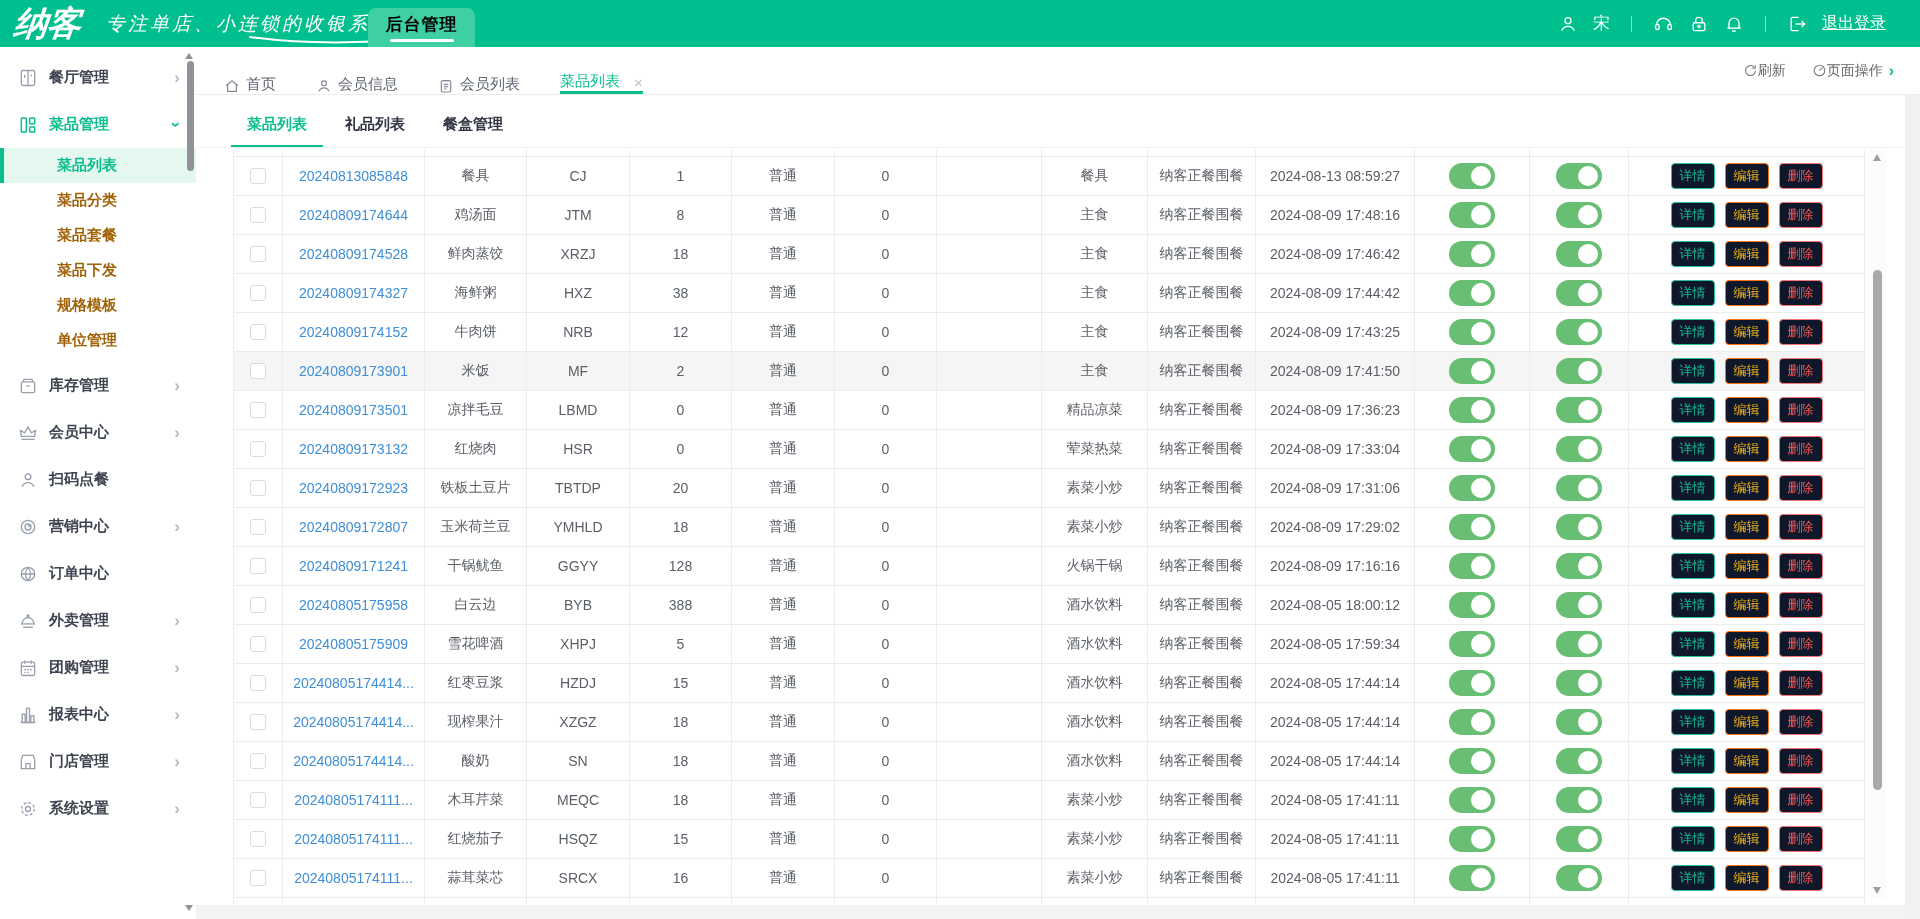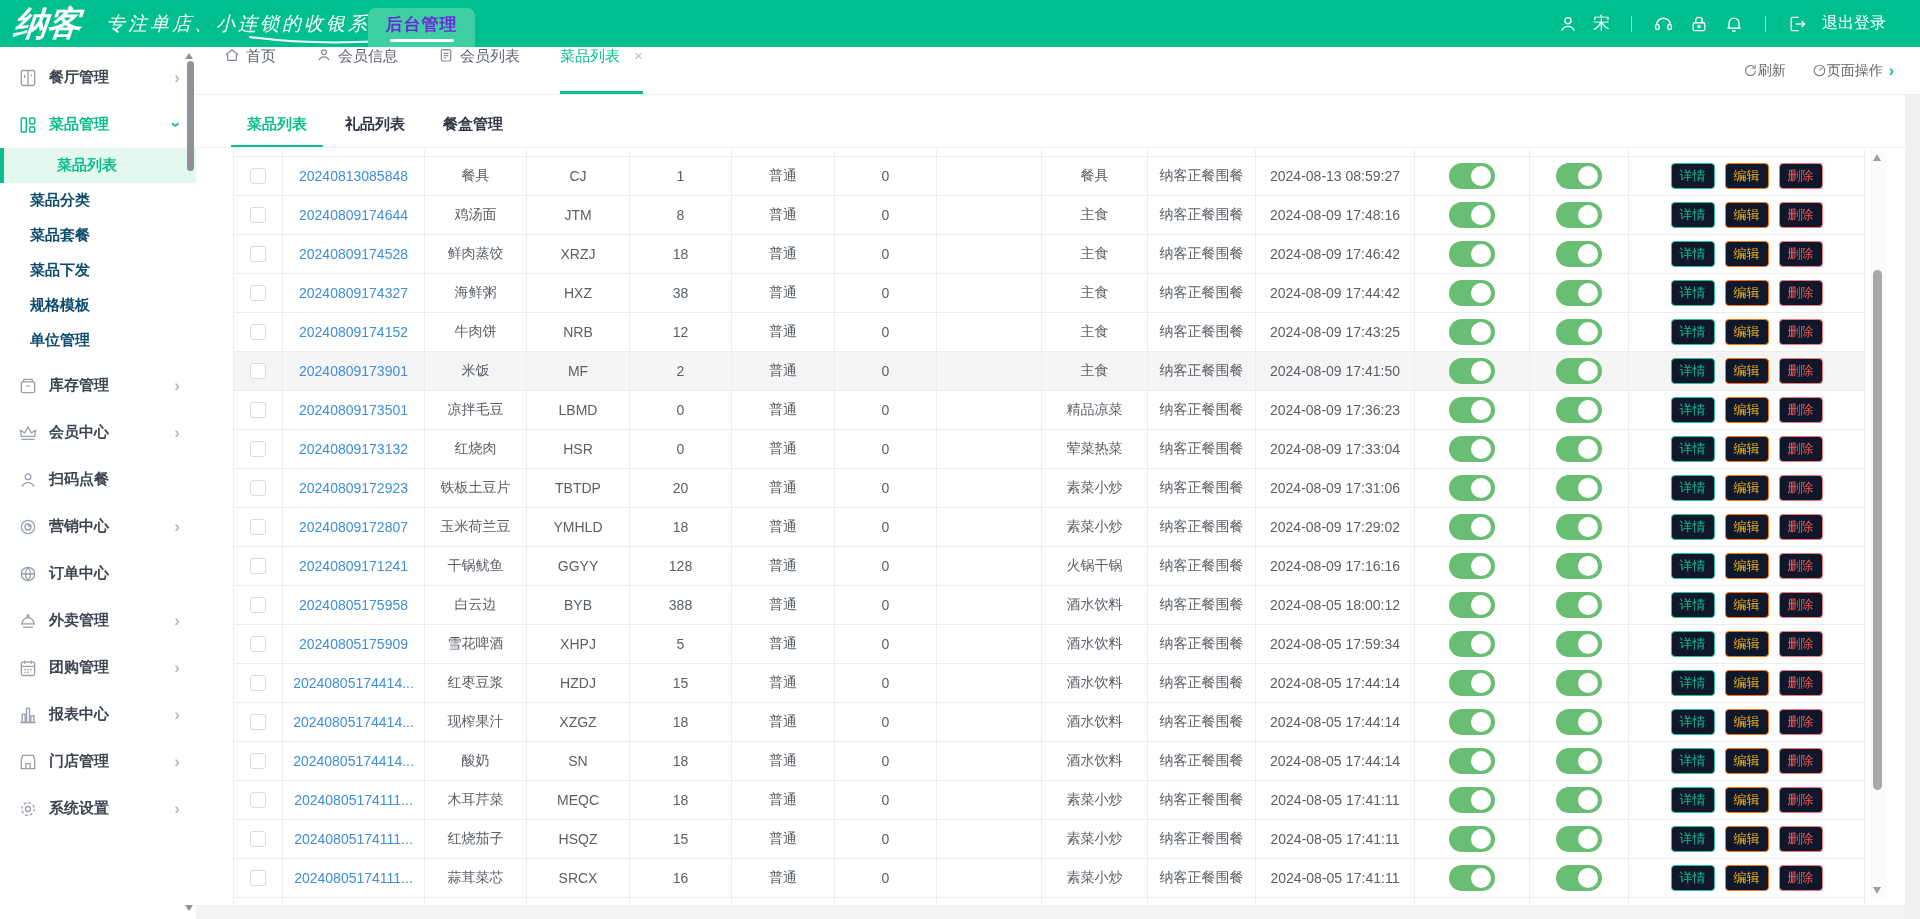--- a/index.html
+++ b/index.html
@@ -7,49 +7,49 @@
   body { font-family:"Liberation Sans","DejaVu Sans",sans-serif; }
   .app { position:relative; width:1920px; height:919px; overflow:hidden; background:#fff; }
 
   
   .topbar { position:absolute; left:0; top:0; width:1920px; height:47px; background:#00bf8e; display:flex; align-items:center; }
   .logo { margin-left:14px; color:#fff; font-size:34px; font-weight:bold; font-style:italic; letter-spacing:-1px; transform:skewX(-6deg); white-space:nowrap; }
   .tagline-wrap { position:relative; margin-left:26px; }
   .tagline { color:#fff; font-size:19px; font-style:italic; letter-spacing:3px; font-family:"DejaVu Serif","Liberation Serif",serif; white-space:nowrap; }
   .swoosh { position:absolute; right:-6px; bottom:-9px; }
   .admin-tab { position:absolute; left:368px; top:8px; width:107px; height:39px; background:#3ed0a2; border-radius:8px 8px 0 0; display:flex; flex-direction:column; align-items:center; justify-content:center; cursor:pointer; }
-  .admin-tab span { color:#6d28d9; font-size:17px; font-weight:bold; letter-spacing:1px; }
+  .admin-tab span { color:#000000; font-size:17px; font-weight:bold; letter-spacing:1px; }
   .admin-tab i { display:block; width:64px; height:3px; background:#fff; border-radius:2px; margin-top:3px; }
   .top-right { margin-left:auto; display:flex; align-items:center; gap:15px; padding-right:34px; color:#fff; }
   .top-right .uname { font-size:17px; }
-  .top-right .lbl { font-size:16px; }
+  .top-right .lbl { font-size:16px;text-decoration:underline; }
   .vdiv { width:1px; height:16px; background:rgba(255,255,255,.55); margin:0 6px; }
   .ticon { display:inline-flex; cursor:pointer; }
 
   
   .tabstrip { position:absolute; left:196px; top:47px; width:1724px; height:48px; background:#fff; border-bottom:1px solid #ececec; display:flex; align-items:stretch; padding-left:28px; }
-  .ptab { display:flex; align-items:flex-start; gap:6px; margin-right:40px; font-size:15px; color:#5f6570; cursor:pointer; }
+  .ptab { display:flex; align-items:flex-end; gap:6px; margin-right:40px; font-size:15px; color:#5f6570; cursor:pointer; }
   .ptab.active { color:#0abf8d; border-bottom:3px solid #0abf8d; }
   .ptab .x { color:#b9bec7; font-size:15px; margin-left:8px; cursor:pointer; }
   .strip-tools { margin-left:auto; display:flex; align-items:center; gap:26px; padding-right:26px; color:#666; font-size:14px; }
   .tool { display:flex; align-items:center; cursor:pointer; }
   .tool .chev-green { color:#0abf8d; font-weight:bold; font-size:16px; margin-left:6px; }
 
   
   .sidebar { position:absolute; left:0; top:47px; width:196px; height:872px; background:#fff; }
   .side-nav { padding-top:7px; }
   .side-item { height:47px; display:flex; align-items:center; padding:0 16px 0 18px; font-size:15px; font-weight:600; color:#3e4450; cursor:pointer; }
   .side-item .sicon { width:20px; height:20px; margin-right:11px; display:inline-flex; }
   .chev { margin-left:auto; color:#b6bcc6; font-size:17px; line-height:1; }
   .chev-right::after { content:"›"; }
   .chev-down::after { content:"›"; display:inline-block; transform:rotate(90deg); }
   .side-item.parent-active { color:#0abf8d; }
   .side-item.parent-active .chev { color:#0abf8d; }
   .sub-list { }
-  .sub-item { height:35px; display:flex; align-items:center; padding-left:30px; font-size:15px; font-weight:600; color:#0c4a6e; cursor:pointer; }
+  .sub-item { height:35px; display:flex; align-items:center; padding-left:57px; font-size:15px; font-weight:600; color:#a16207; cursor:pointer; }
   .sub-item.active { background:#e5f8f0; border-left:4px solid #0abf8d; padding-left:53px; color:#0abf8d; }
   .group-lower { margin-top:4px; }
   .side-scroll-up { position:absolute; right:3px; top:6px; width:0; height:0; border-left:4px solid transparent; border-right:4px solid transparent; border-bottom:6px solid #8f9399; cursor:pointer; }
   .side-scroll-thumb { position:absolute; right:2px; top:14px; width:7px; height:110px; border-radius:4px; background:#8f9399; cursor:pointer; }
   .side-scroll-down { position:absolute; right:3px; bottom:8px; width:0; height:0; border-left:4px solid transparent; border-right:4px solid transparent; border-top:6px solid #8f9399; cursor:pointer; }
 
   
   .content { position:absolute; left:196px; top:95px; width:1724px; height:824px; background:#fff; }
   .ctabs { height:53px; display:flex; align-items:flex-end; padding-left:35px; border-bottom:1px solid #f2f2f2; }
   .ctab { padding:0 16px 13px 16px; margin-right:6px; font-size:15px; font-weight:600; color:#2f3542; cursor:pointer; }

